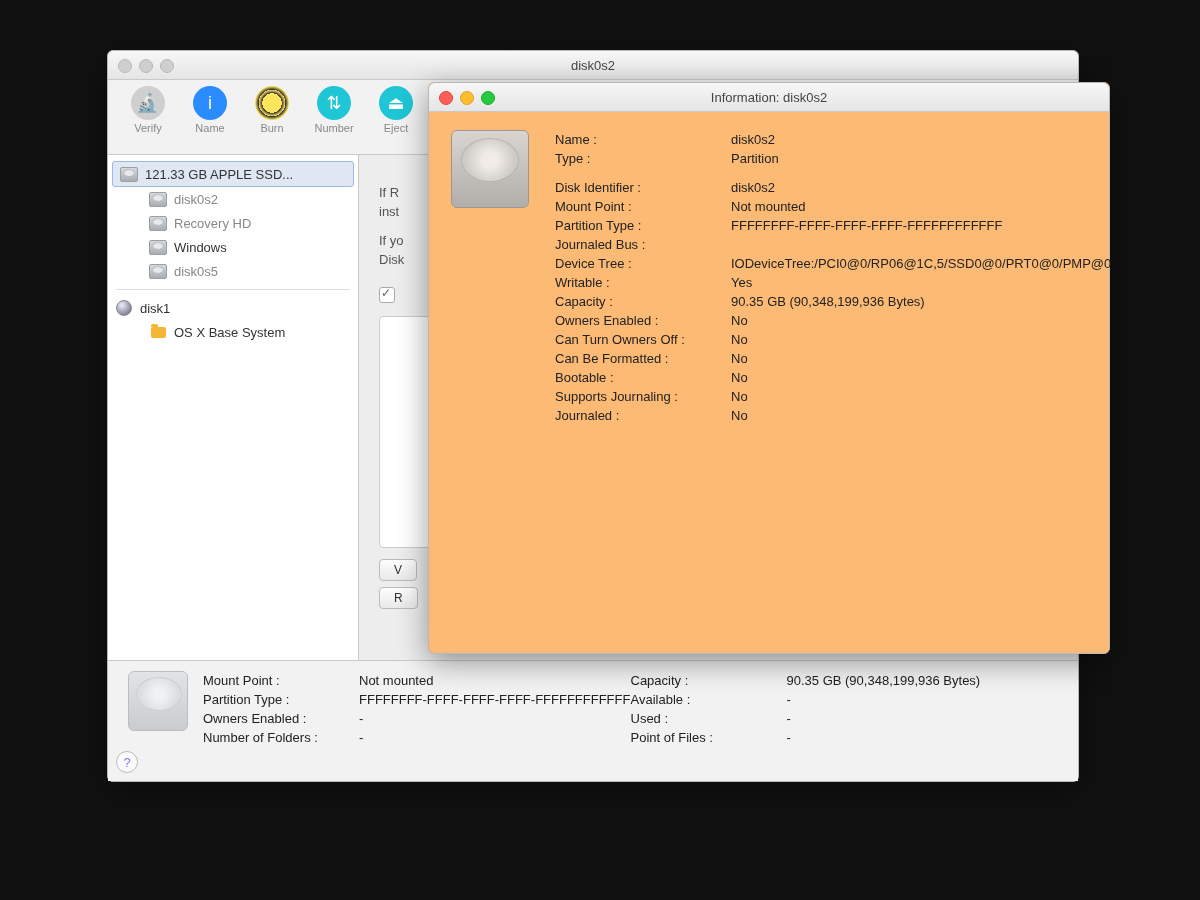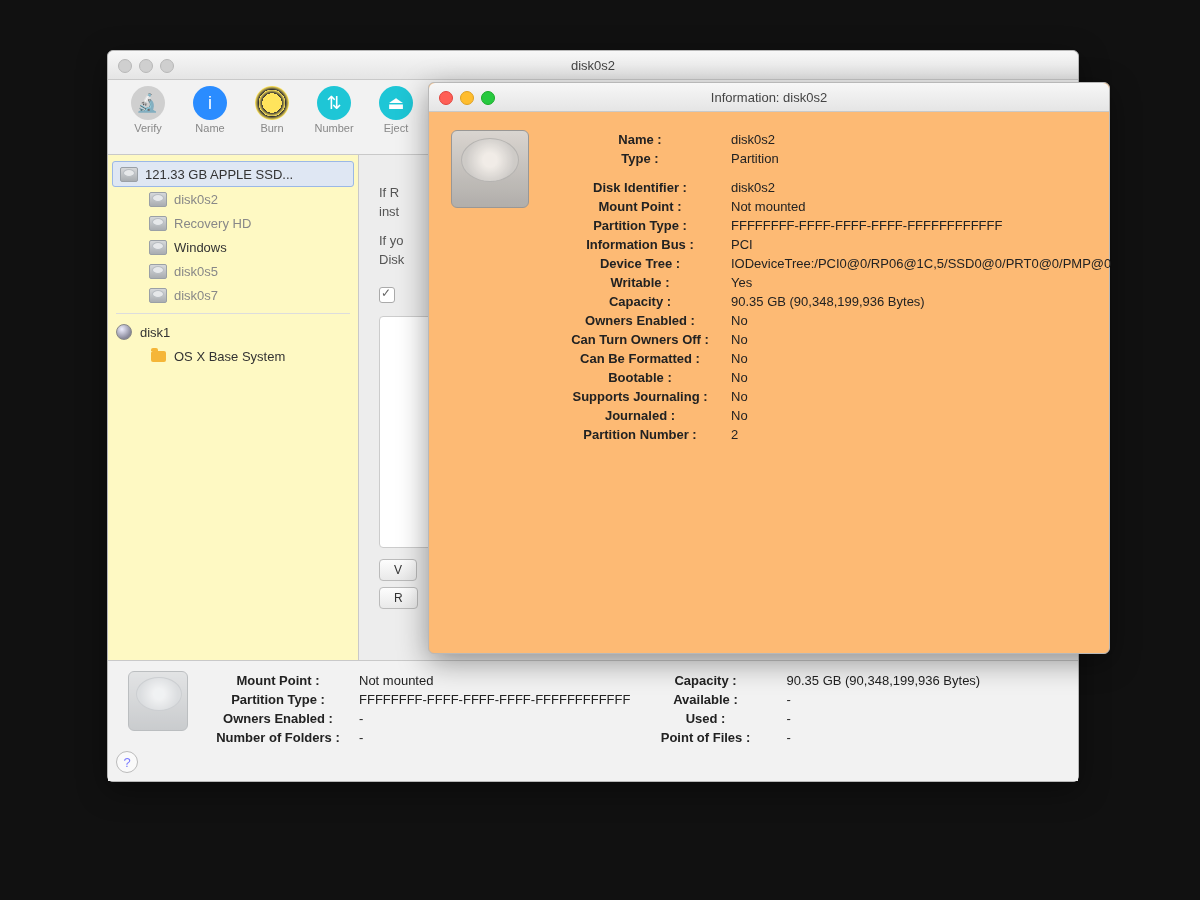--- a/index.html
+++ b/index.html
@@ -15,35 +15,35 @@
   
   #main{left:107px;top:50px;width:970px;height:730px}
   .toolbar{height:68px;border-bottom:1px solid #c9c9c9;display:flex;align-items:flex-start;padding:6px 10px 0 18px;gap:18px;background:#f2f2f2}
   .tb-item{display:flex;flex-direction:column;align-items:center;width:44px;font-size:11px;color:#888}
   .tb-item .ic{width:34px;height:34px;border-radius:50%;display:flex;align-items:center;justify-content:center;font-size:18px;color:#fff;margin-bottom:2px}
   .ic.gray{background:#cfcfcf;color:#666}
   .ic.blue{background:#2a8cff}
   .ic.yellow{background:radial-gradient(circle,#ffe45c 40%,#333 41%,#ffe45c 55%,#333 56%,#ffe45c 70%)}
   .ic.teal{background:#1ec6d6}
   .mainbody{display:flex;height:560px}
-  .sidebar{width:250px;border-right:1px solid #c9c9c9;background:#fef9c3;padding:6px 0;overflow:auto}
+  .sidebar{width:250px;border-right:1px solid #c9c9c9;background:#ffffff;padding:6px 0;overflow:auto}
   .sb-row{display:flex;align-items:center;height:24px;padding:0 6px;font-size:13px;color:#333;white-space:nowrap}
   .sb-row.nested{padding-left:40px;color:#888}
   .sb-row .glyph{width:20px;height:16px;margin-right:6px;display:inline-flex;align-items:center;justify-content:center;color:#999;font-size:13px}
   .sb-row.selected{background:#dfe7f3;border:1px solid #9bb8e6;border-radius:3px;margin:0 4px}
   .sb-sep{height:1px;background:#ddd;margin:6px 8px}
   .content{flex:1;padding:30px 20px;color:#444;font-size:13px}
   .content p{margin:0 0 14px 0;color:#555}
   .smallbtn{display:inline-block;border:1px solid #bbb;border-radius:4px;background:linear-gradient(#fdfdfd,#e9e9e9);padding:3px 14px;font-size:12px;margin:3px 0;color:#333}
   .footer{position:absolute;left:0;right:0;bottom:0;height:100px;border-top:1px solid #c9c9c9;background:#f2f2f2;display:flex;padding:10px 20px;font-size:13px}
   .footer .diskimg{width:55px;margin-right:20px;opacity:.55}
   .footer .cols{flex:1;display:flex}
   .footer .col{flex:1}
   .kv{display:flex;line-height:19px}
-  .kv .k{text-align:center;font-weight:bold;min-width:150px;margin-right:6px}
+  .kv .k{text-align:left;font-weight:normal;min-width:150px;margin-right:6px}
   .kv .v{flex:1}
   .helpbtn{position:absolute;left:8px;bottom:8px;width:20px;height:20px;border-radius:50%;border:1px solid #bbb;background:#fafafa;color:#7a7aff;font-size:13px;display:flex;align-items:center;justify-content:center}
   
   #info{left:428px;top:82px;width:680px;height:570px;background:#fdba74}
   .infocontent{padding:18px 22px;display:flex}
   .infoicon{width:80px;height:80px;margin-right:26px;opacity:.9}
   .infolist{flex:1}
   .infolist .kv .k{min-width:170px}
   .infolist .gap{height:10px}
   .diskdraw{width:60px;height:60px;position:relative}
@@ -123,26 +123,20 @@
             <span class="disk-mini"></span>
           </span>
         <span>Windows</span>
       </div>
       <div class="sb-row nested">
         <span class="glyph">
             <span class="disk-mini"></span>
           </span>
         <span>disk0s5</span>
       </div>
-      <div class="sb-row nested">
-        <span class="glyph">
-            <span class="disk-mini"></span>
-          </span>
-        <span>disk0s7</span>
-      </div>
       <div class="sb-sep"></div>
       <div class="sb-row">
         <span class="glyph">
             <span class="globe-mini"></span>
           </span>
         <span>disk1</span>
       </div>
       <div class="sb-row nested" style="color:#333">
         <span class="glyph">
             <span class="folder-mini"></span>
@@ -246,22 +240,21 @@
         </div>
       <div class="kv">
           <div class="k">Mount Point :</div>
           <div class="v">Not mounted</div>
         </div>
       <div class="kv">
           <div class="k">Partition Type :</div>
           <div class="v">FFFFFFFF-FFFF-FFFF-FFFF-FFFFFFFFFFFF</div>
         </div>
       <div class="kv">
-          <div class="k">Information Bus :</div>
-          <div class="v">PCI</div>
+          <div class="k">Journaled Bus :</div>
         </div>
       <div class="kv">
           <div class="k">Device Tree :</div>
           <div class="v">IODeviceTree:/PCI0@0/RP06@1C,5/SSD0@0/PRT0@0/PMP@0</div>
         </div>
       <div class="kv">
           <div class="k">Writable :</div>
           <div class="v">Yes</div>
         </div>
       <div class="kv">
@@ -285,19 +278,15 @@
           <div class="v">No</div>
         </div>
       <div class="kv">
           <div class="k">Supports Journaling :</div>
           <div class="v">No</div>
         </div>
       <div class="kv">
           <div class="k">Journaled :</div>
           <div class="v">No</div>
         </div>
-      <div class="kv">
-          <div class="k">Partition Number :</div>
-          <div class="v">2</div>
-        </div>
     </div>
   </div>
 </div>
 
 </body></html>

